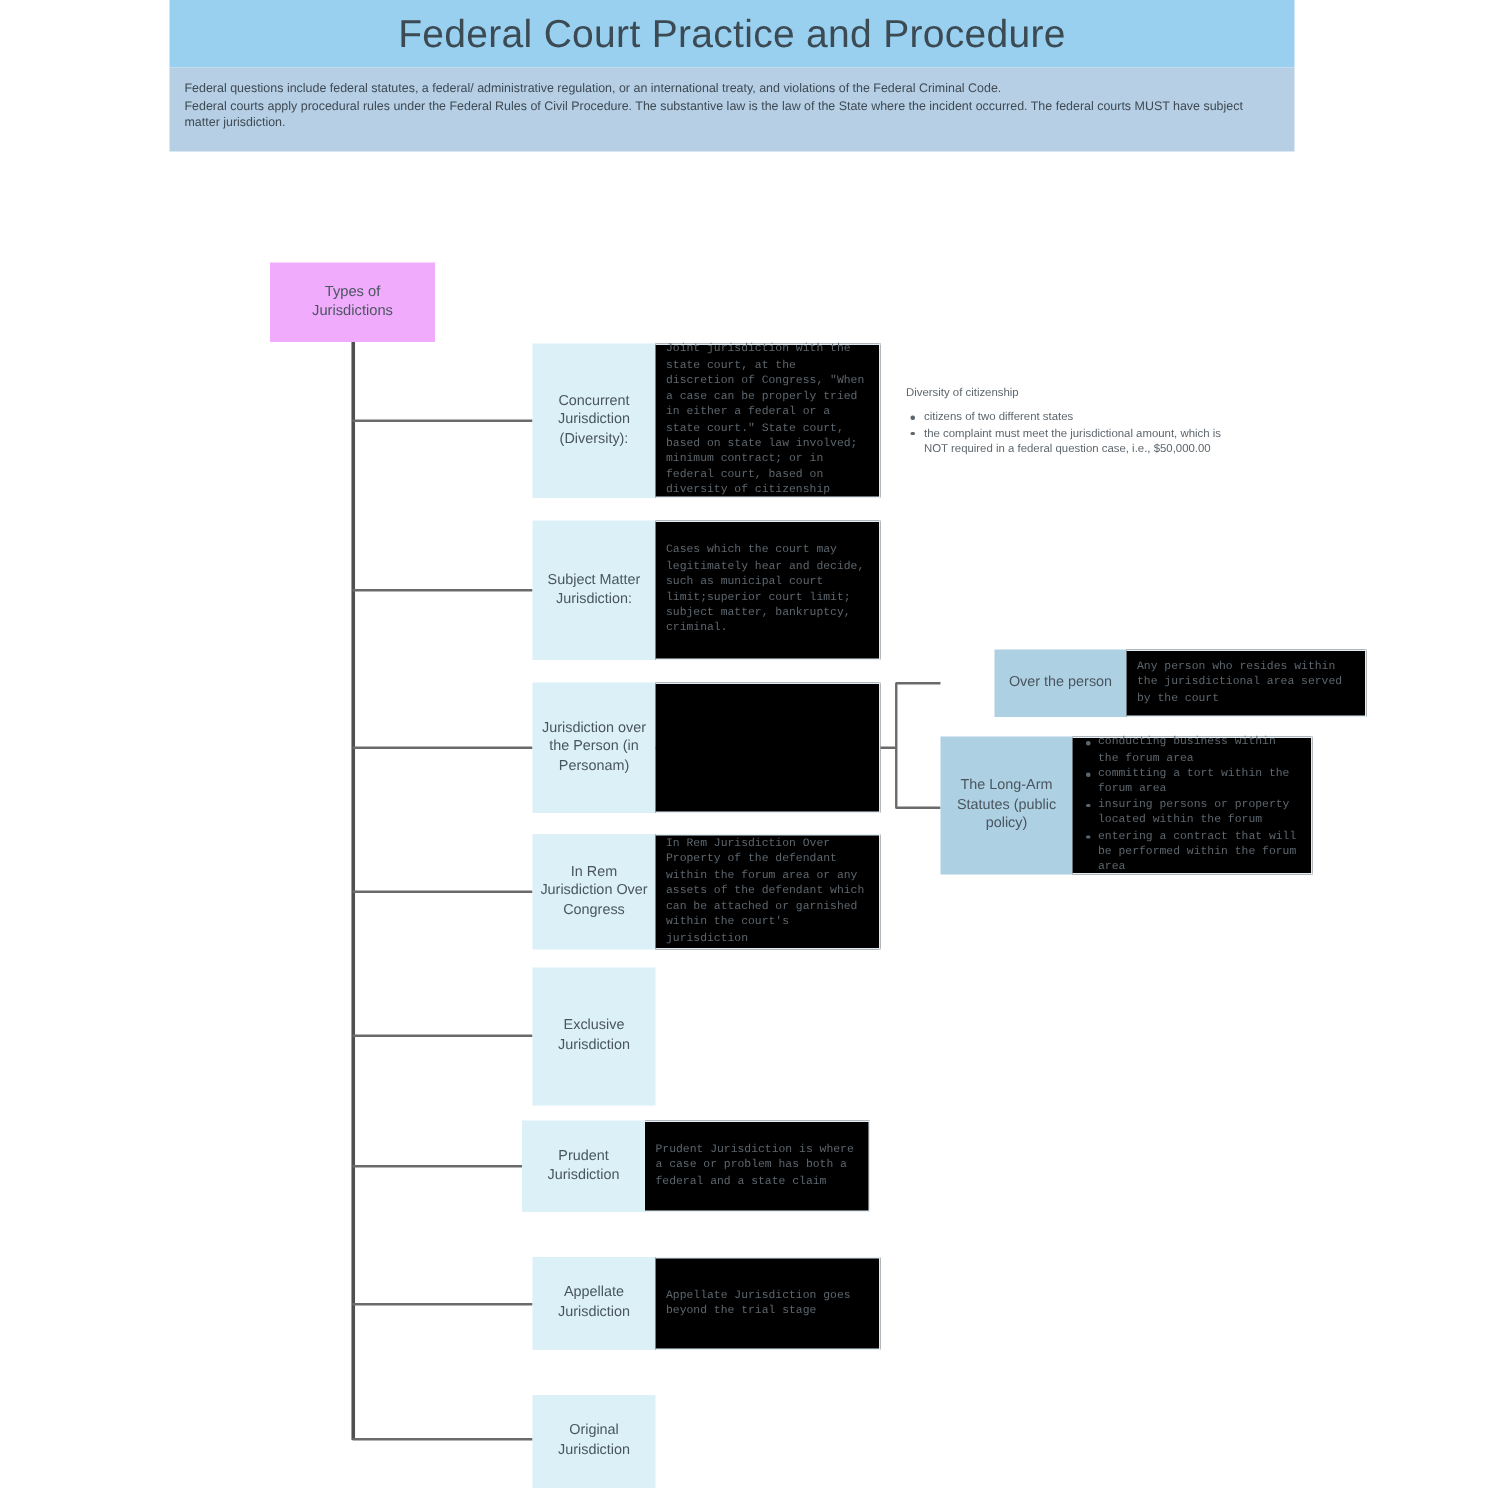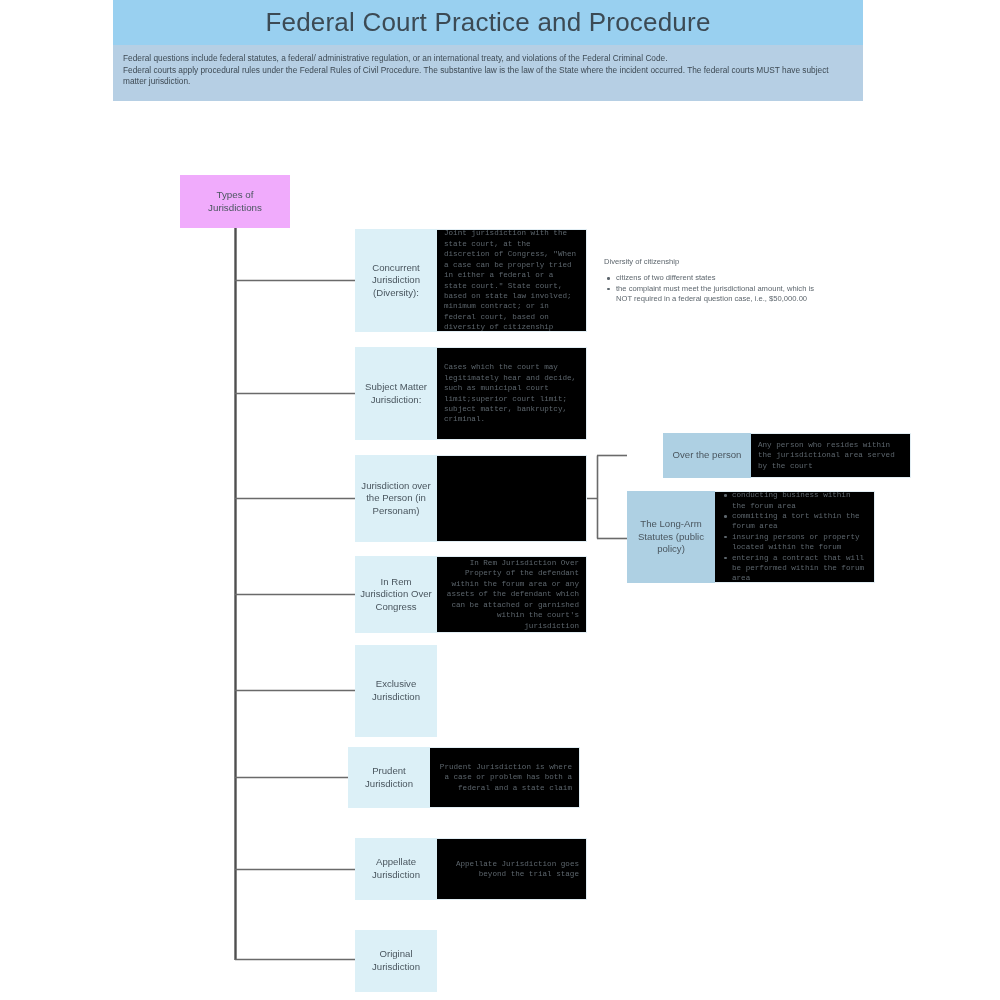--- a/index.html
+++ b/index.html
@@ -112,21 +112,21 @@
   }
   .lvl2 .desc { width: 150px; }
 
   
   .lvl3 .label {
     background: #aed0e3;
     width: 88px;
   }
   .lvl3 .desc { width: 160px; }
 
-  .desc.center p { text-align: right; }
+  .desc.center p { text-align: left; }
 
   .desc ul {
     margin: 0;
     padding-left: 10px;
     list-style: none;
   }
   .desc ul li {
     position: relative;
     padding-left: 0px;
     margin-bottom: 0px;

